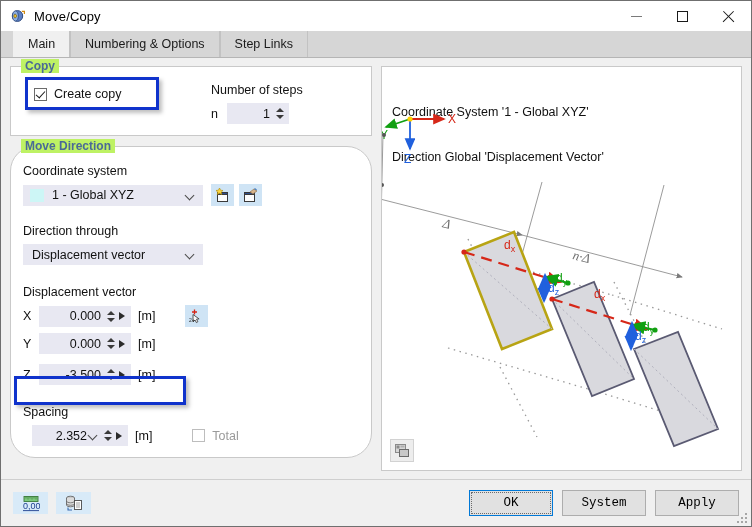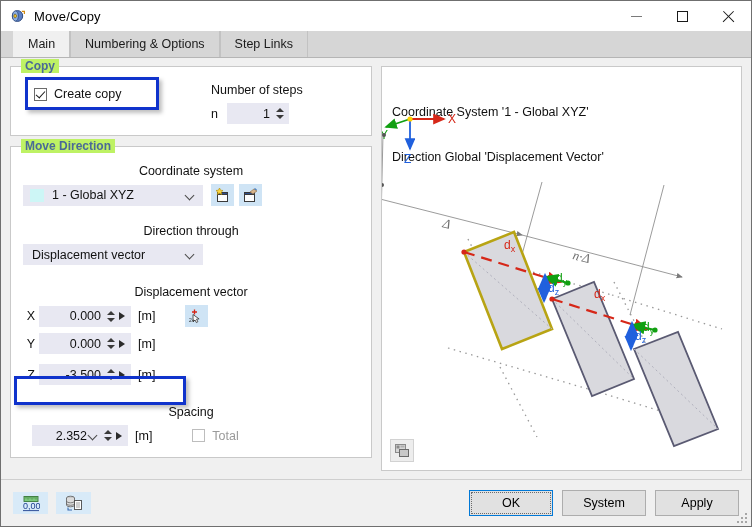--- a/index.html
+++ b/index.html
@@ -235,21 +235,21 @@
     padding: 0 12px;
     box-sizing: border-box;
     position: relative;
   }
   .footer-icons { display: flex; gap: 8px; }
   .footer-icon {
     width: 35px; height: 22px;
     background: #d8eaf8; border: 1px solid #d8eaf8; box-sizing: border-box;
     display:flex; align-items:center; justify-content:center;
   }
-  .footer-btns { margin-left: auto; display: flex; gap: 9px; }
+  .footer-btns { margin-left: auto; display: flex; gap: 9px; font-family: Liberation Mono, monospace; }
   .btn {
     width: 84px; height: 26px;
     background: #e1e1e1;
     border: 1px solid #adadad;
     box-sizing: border-box;
     font-size: 12.5px;
     color: #000;
     display:flex; align-items:center; justify-content:center;
     cursor: default;
   }
@@ -328,23 +328,23 @@
                     <span class="spin-up"></span>
                     <span class="spin-dn"></span>
                   </span>
                 </span>
               </div>
             </div>
           </div>
         </div>
       </div>
 
-      <div class="group" style="flex:1 1 auto; margin-bottom:24px;">
+      <div class="group" style="flex:1 1 auto; margin-bottom:24px;border-radius:25px;">
         <div class="group-title">Move Direction</div>
-        <div class="group-inner" style="padding-top:17px;text-align:center;">
+        <div class="group-inner" style="padding-top:17px;">
 
           <div class="lbl-hdr">Coordinate system</div>
           <div class="row" style="margin-top:6px;">
             <span class="field" style="width:180px;justify-content:space-between;">
               <span style="display:flex;align-items:center;">
                 <span style="width:14px;height:13px;background:#cdf6f6;margin-left:6px;display:inline-block;"></span>
                 <span class="val" style="margin-left:8px;">1 - Global XYZ</span>
               </span>
               <span class="chev"></span>
             </span>

